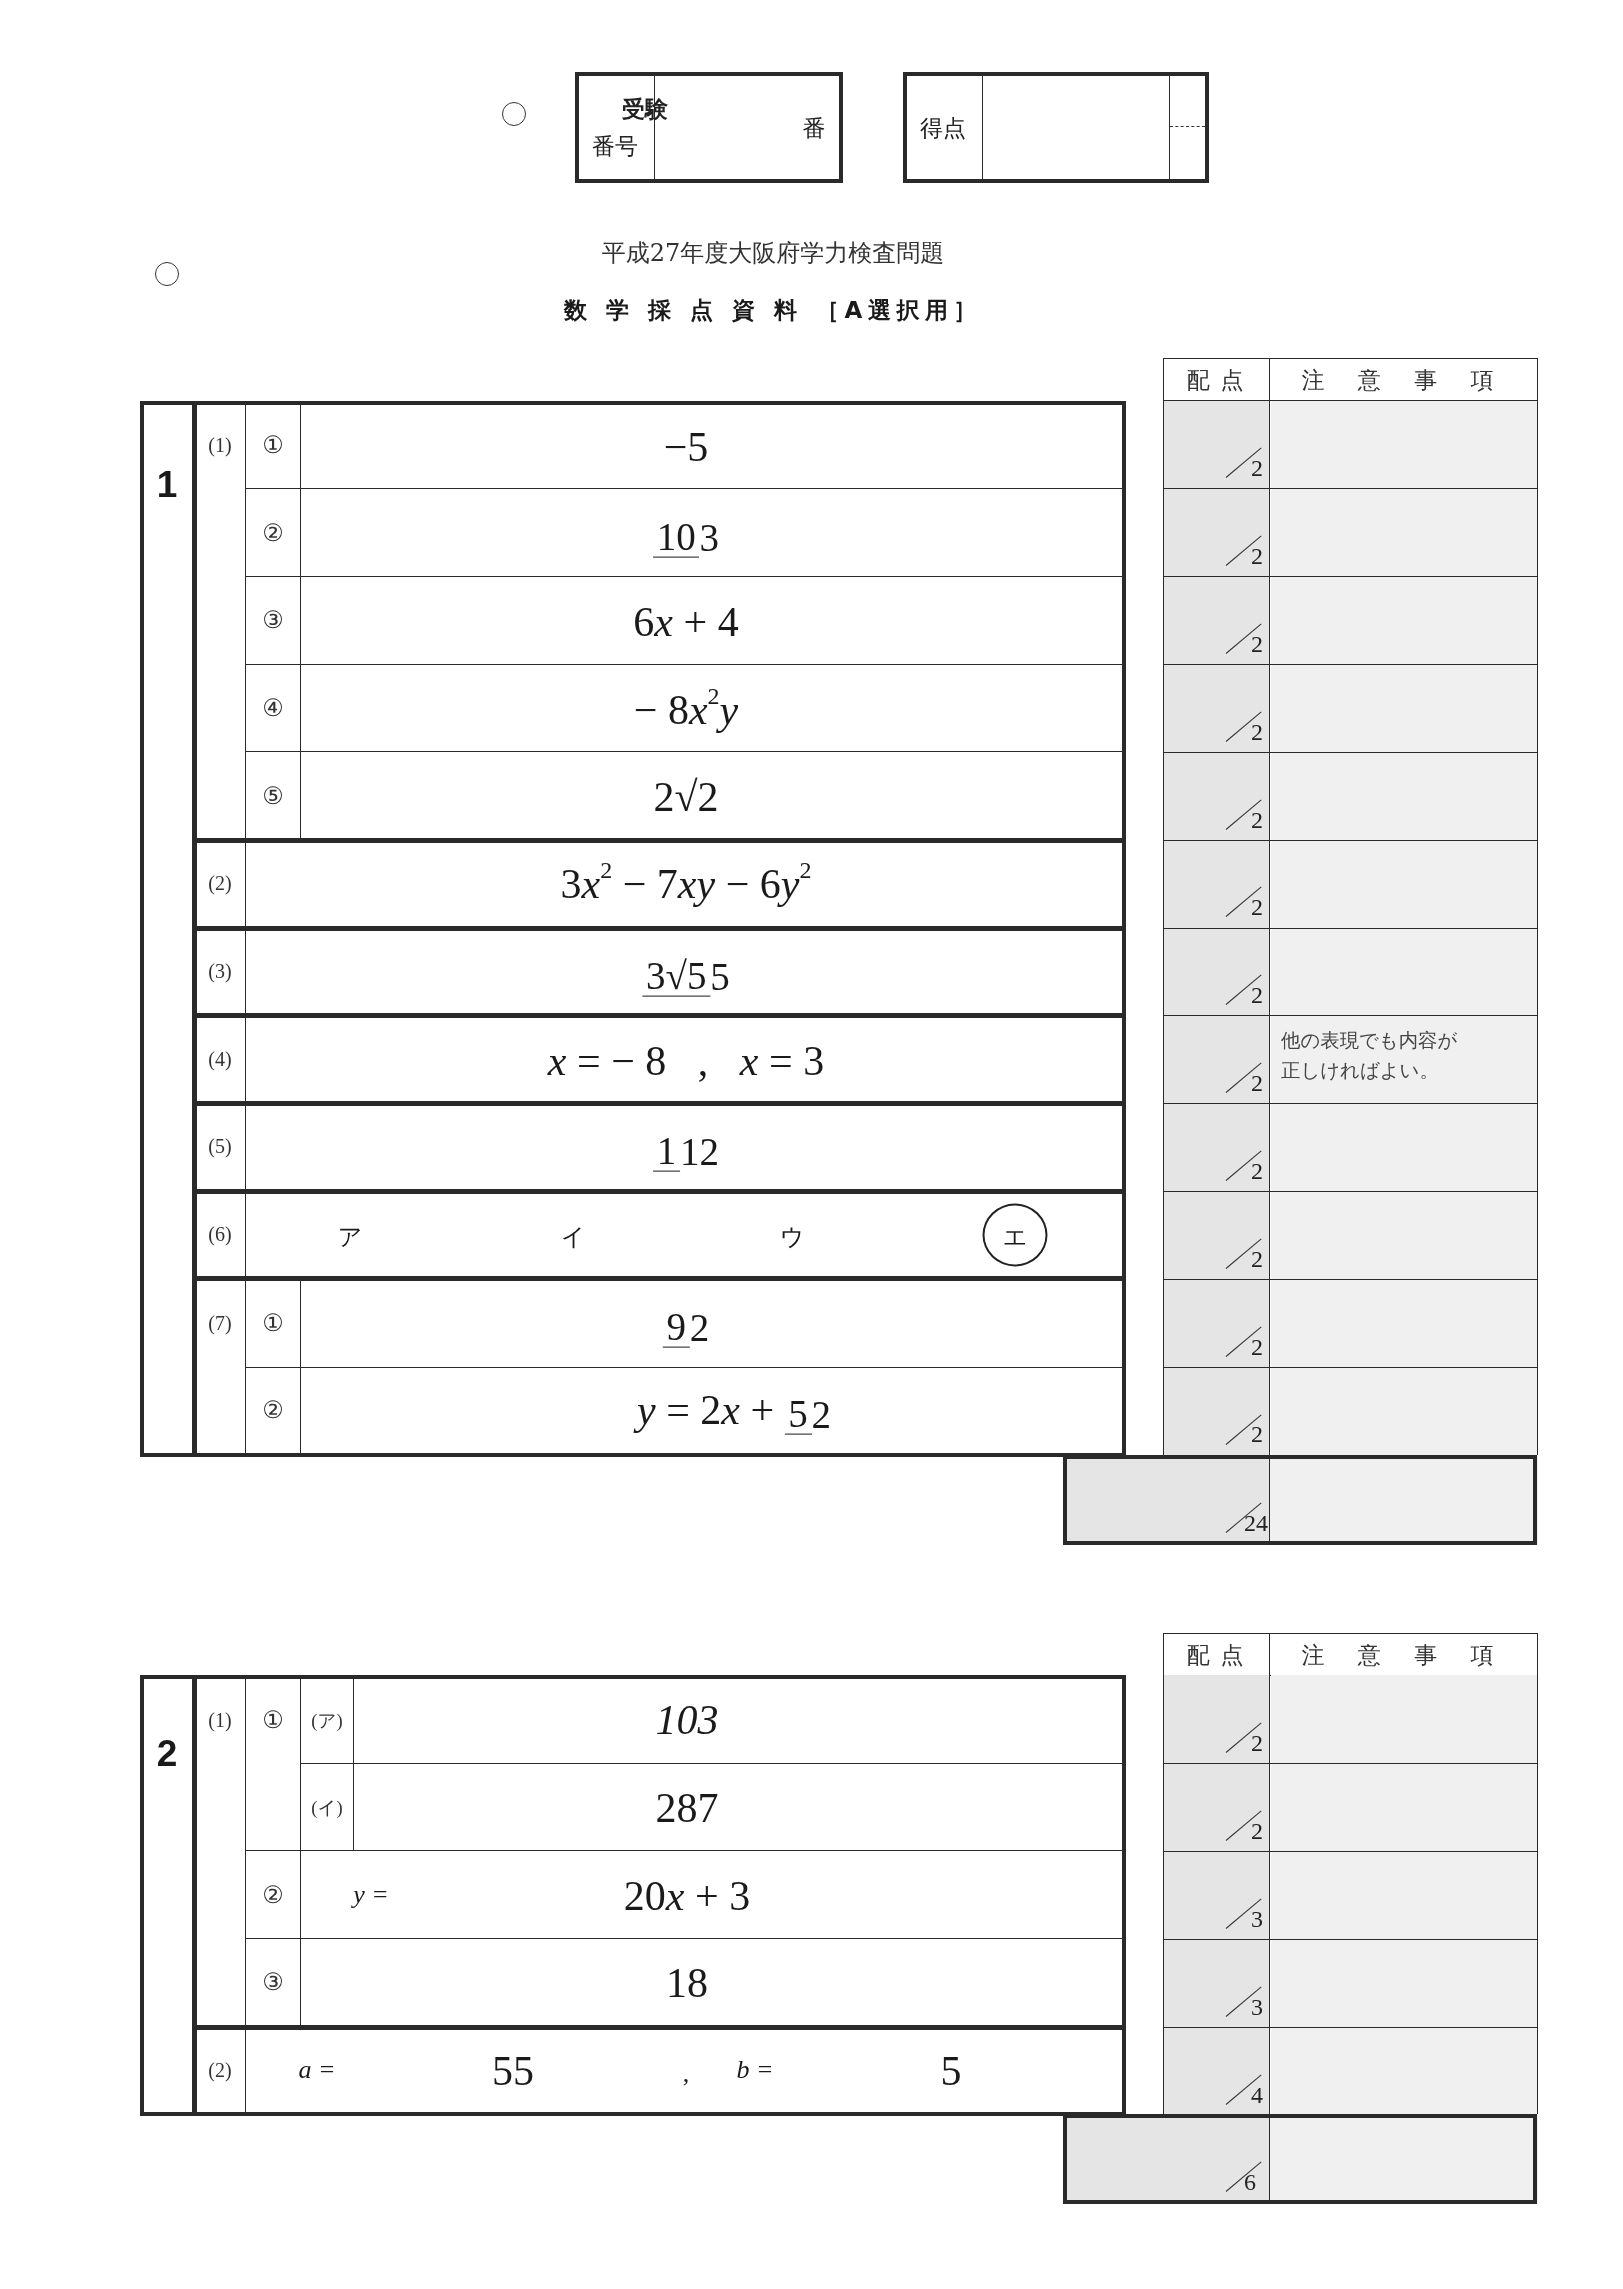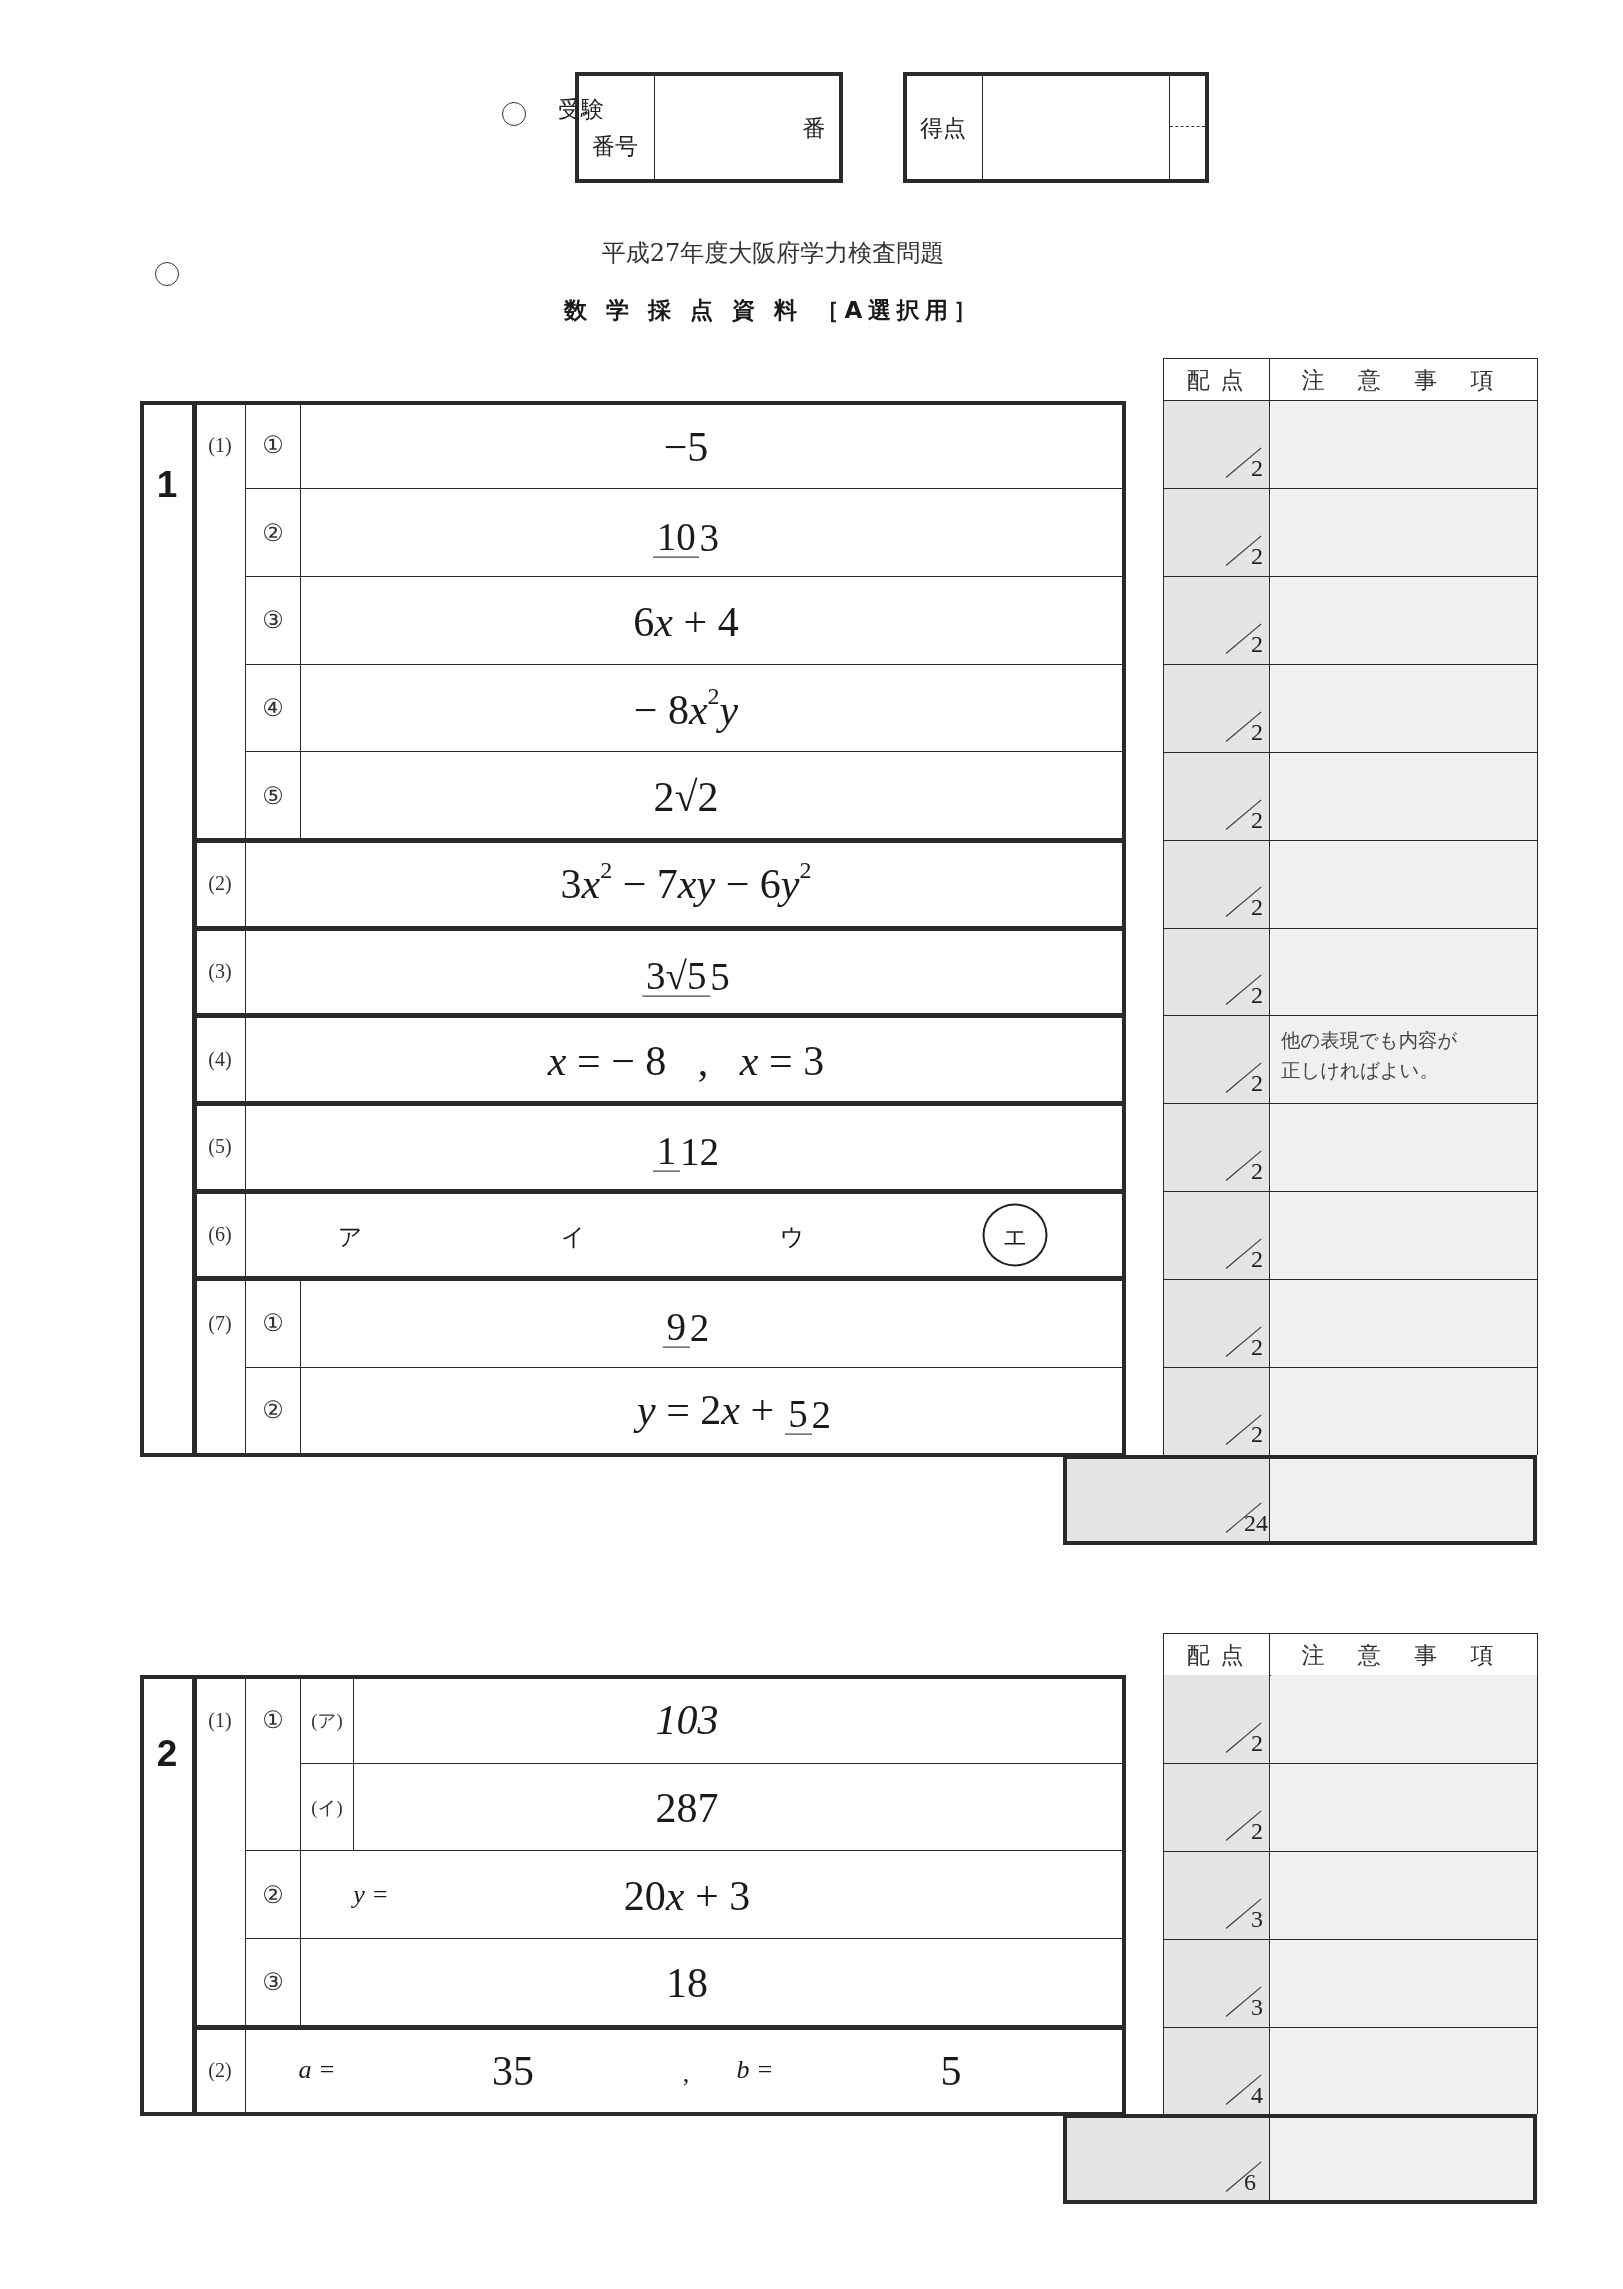--- a/index.html
+++ b/index.html
@@ -38,21 +38,21 @@
 </head>
 <body>
 
 <div id="page">
 
   <div class="hole" style="left:502px;top:102px;"></div>
   <div class="hole" style="left:155px;top:262px;"></div>
 
   <div class="box" style="left:575px;top:72px;width:268px;height:111px;"></div>
   <div class="vline" style="left:654px;top:74px;height:107px;"></div>
-  <div class="lbl jp" style="left:581px;top:109px;">受験</div>
+  <div class="lbl jp" style="left:645px;top:109px;font-weight:bold;">受験</div>
   <div class="lbl jp" style="left:615px;top:146px;">番号</div>
   <div class="lbl" style="left:748px;top:128px;"></div>
   <div class="lbl jp" style="left:814px;top:128px;">番</div>
 
   <div class="box" style="left:903px;top:72px;width:306px;height:111px;"></div>
   <div class="vline" style="left:982px;top:74px;height:107px;"></div>
   <div class="vline" style="left:1169px;top:74px;height:107px;"></div>
   <div class="dash" style="left:1170px;top:126px;width:35px;"></div>
   <div class="lbl jp" style="left:943px;top:128px;">得点</div>
   <div class="lbl" style="left:1075px;top:128px;"></div>
@@ -199,21 +199,21 @@
   <div class="lbl circ" style="left:273px;top:1895px;">②</div>
   <div class="lbl circ" style="left:273px;top:1982px;">③</div>
   <div class="lbl sub" style="left:220px;top:2070px;">(2)</div>
 
   <div class="lbl math" style="left:687px;top:1720px;font-style:italic;">103</div>
   <div class="lbl math" style="left:687px;top:1808px;">287</div>
   <div class="lbl math" style="left:371px;top:1895px;font-size:26px;font-style:italic;">y =</div>
   <div class="lbl math" style="left:687px;top:1896px;">20<i>x</i> + 3</div>
   <div class="lbl math" style="left:687px;top:1983px;">18</div>
   <div class="lbl math" style="left:317px;top:2070px;font-size:26px;font-style:italic;">a =</div>
-  <div class="lbl math" style="left:513px;top:2071px;">35</div>
+  <div class="lbl math" style="left:513px;top:2071px;">55</div>
   <div class="lbl math" style="left:686px;top:2074px;font-size:26px;">,</div>
   <div class="lbl math" style="left:755px;top:2070px;font-size:26px;font-style:italic;">b =</div>
   <div class="lbl math" style="left:951px;top:2071px;">5</div>
 
 <div class="slash" style="left: 1226px; top: 477px;"></div>
     <div class="pts" style="left: 1251px; top: 455px;">2</div>
     <div class="note" style="left: 1281px; top: 412px; width: 249px;">
       <div></div>
       <div></div>
     </div>

